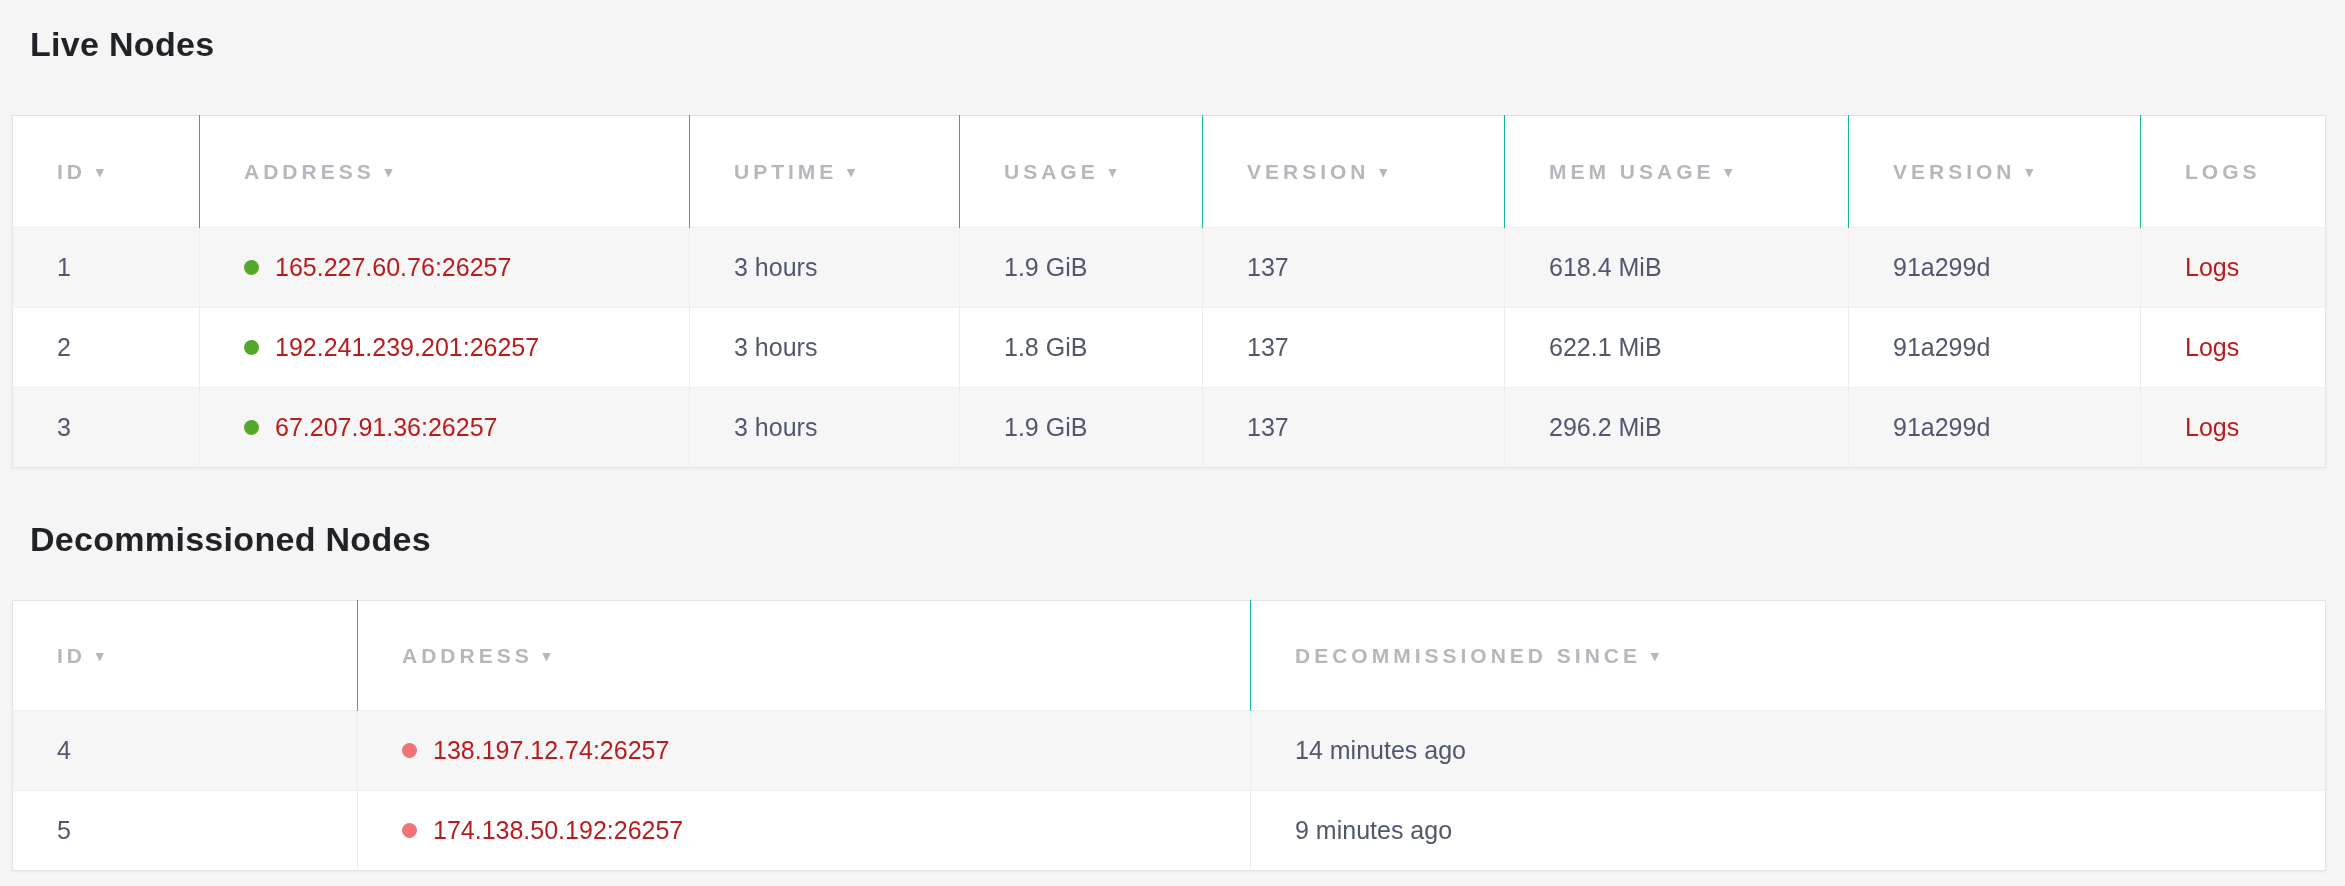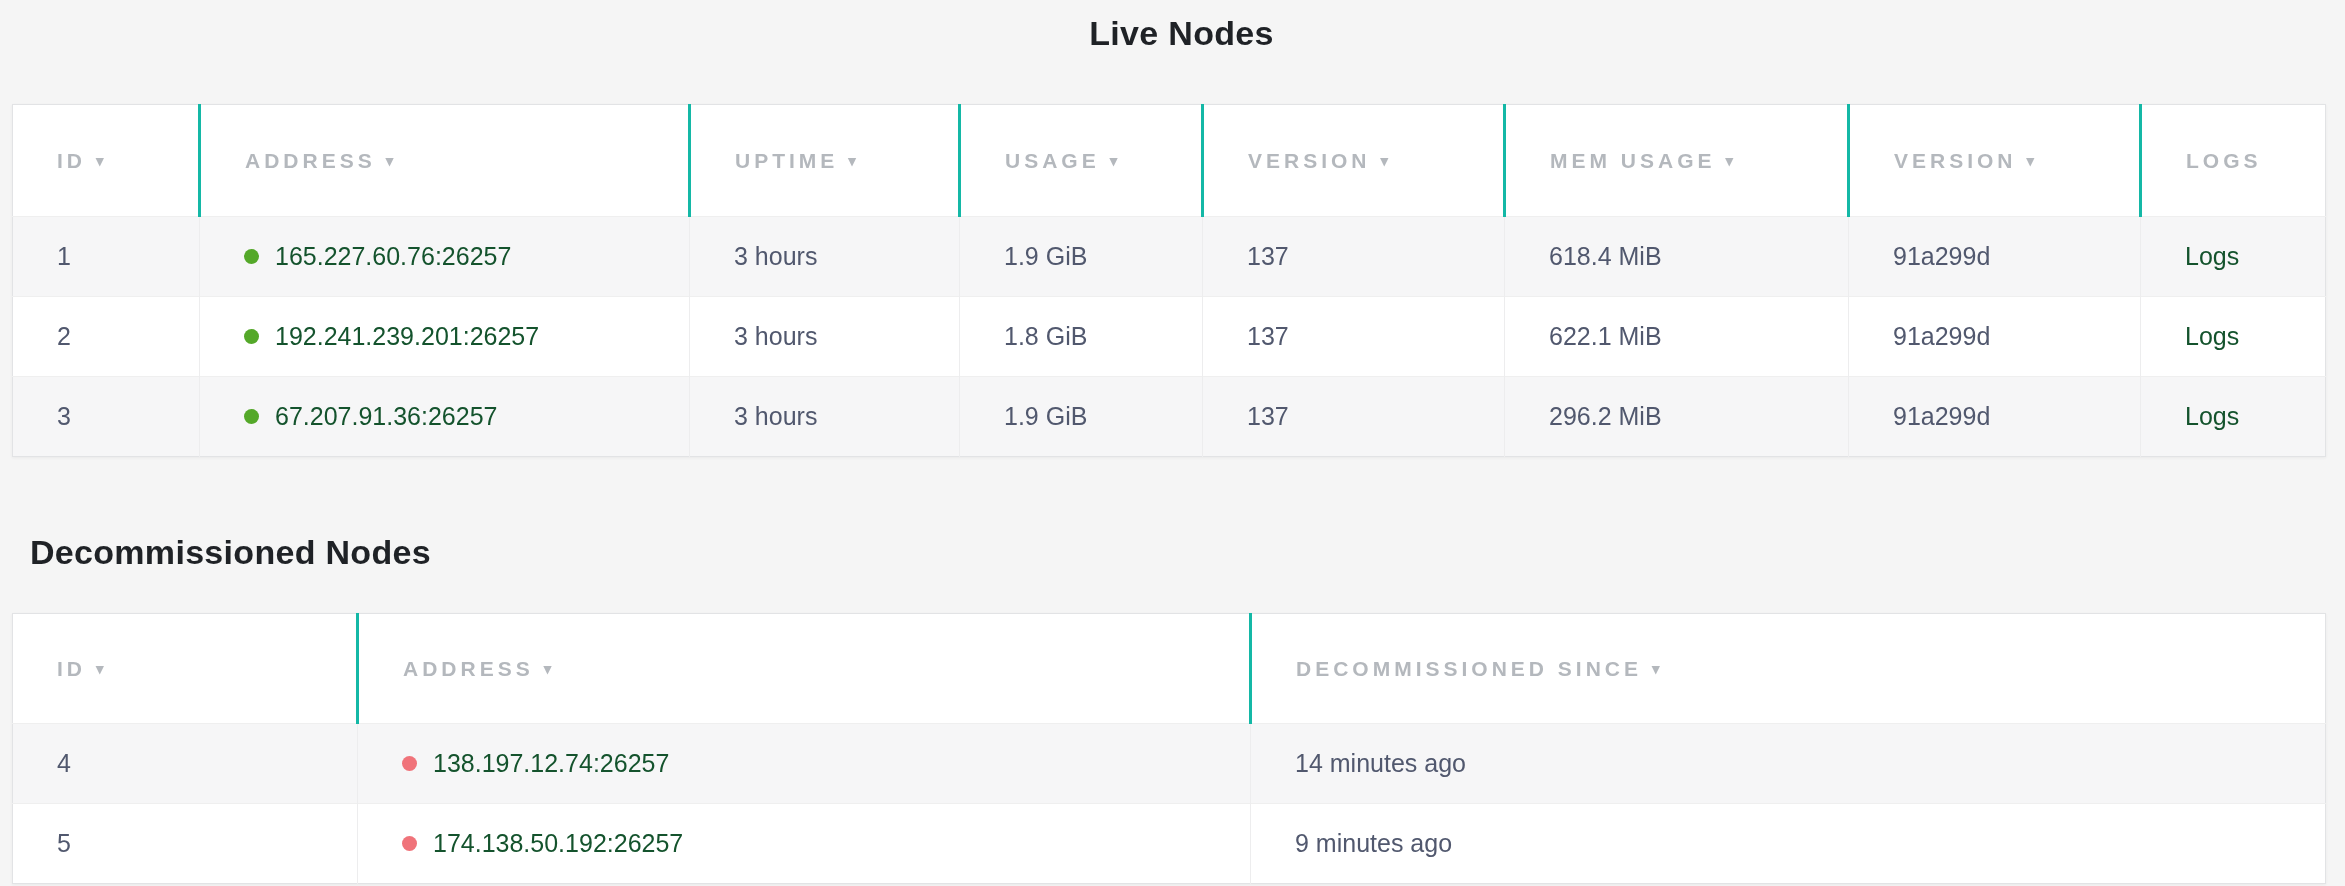--- a/index.html
+++ b/index.html
@@ -12,22 +12,22 @@
   .wrap { padding: 6px 12px 0 12px; }
 
   .section-title {
     font-size: 34px;
     font-weight: bold;
     color: #1f2226;
     margin: 0 0 0 18px;
     line-height: 46px;
     letter-spacing: 0.3px;
   }
-  .title-live { margin-top: 4px; text-align: center; }
-  .title-decomm { margin-top: 72px; }
+  .title-live { margin-top: 15px; }
+  .title-decomm { margin-top: 48px; }
 
   .table-holder-live { margin-top: 48px; }
   .table-holder-decomm { margin-top: 38px; }
 
   table.node-table {
     border-collapse: collapse;
     table-layout: fixed;
     width: 1894px;
     background: #ffffff;
     border: 1px solid #e2e3e5;
@@ -36,21 +36,21 @@
   th {
     height: 112px;
     text-align: left;
     vertical-align: middle;
     padding: 0 0 0 44px;
     color: #b4b8bd;
     font-size: 21px;
     font-weight: bold;
     letter-spacing: 4px;
     white-space: nowrap;
-    border-left: 3px solid #14b8a6;
+    border-left: 1px solid #14b8a6;
     background: #ffffff;
   }
   table.decomm th { height: 110px; }
   th:first-child { border-left: none; }
   td {
     height: 80px;
     vertical-align: middle;
     padding: 0 0 0 44px;
     font-size: 25px;
     color: #51586e;
@@ -73,21 +73,21 @@
     display: inline-block;
     width: 15px; height: 15px;
     border-radius: 50%;
     margin-right: 16px;
     vertical-align: middle;
     margin-top: -3px;
   }
   .dot-live { background: #54a829; }
   .dot-dead { background: #f0737a; }
   a.link {
-    color: #14532d;
+    color: #b91c1c;
     text-decoration: none;
     cursor: pointer;
   }
 </style>
 </head>
 <body>
 
 <div class="wrap">
 
   <section>

